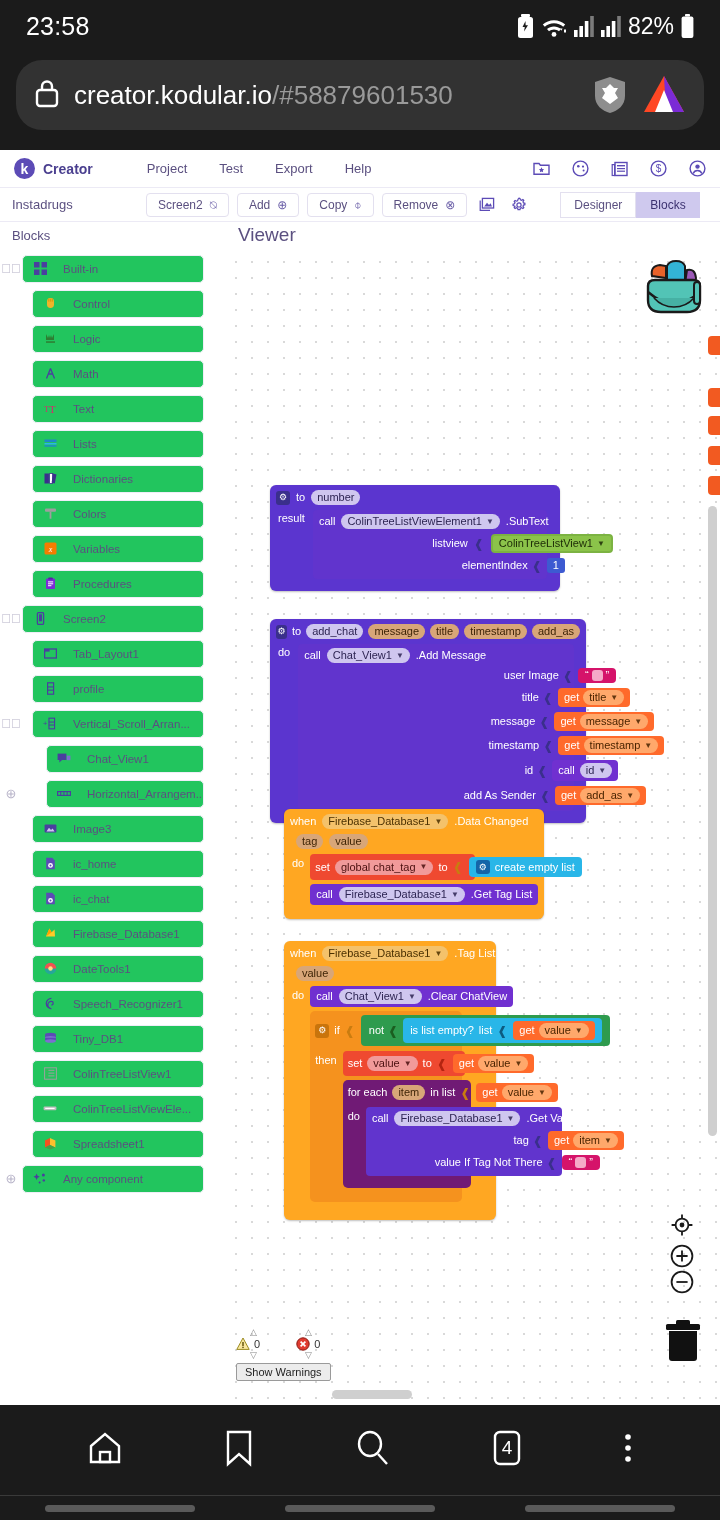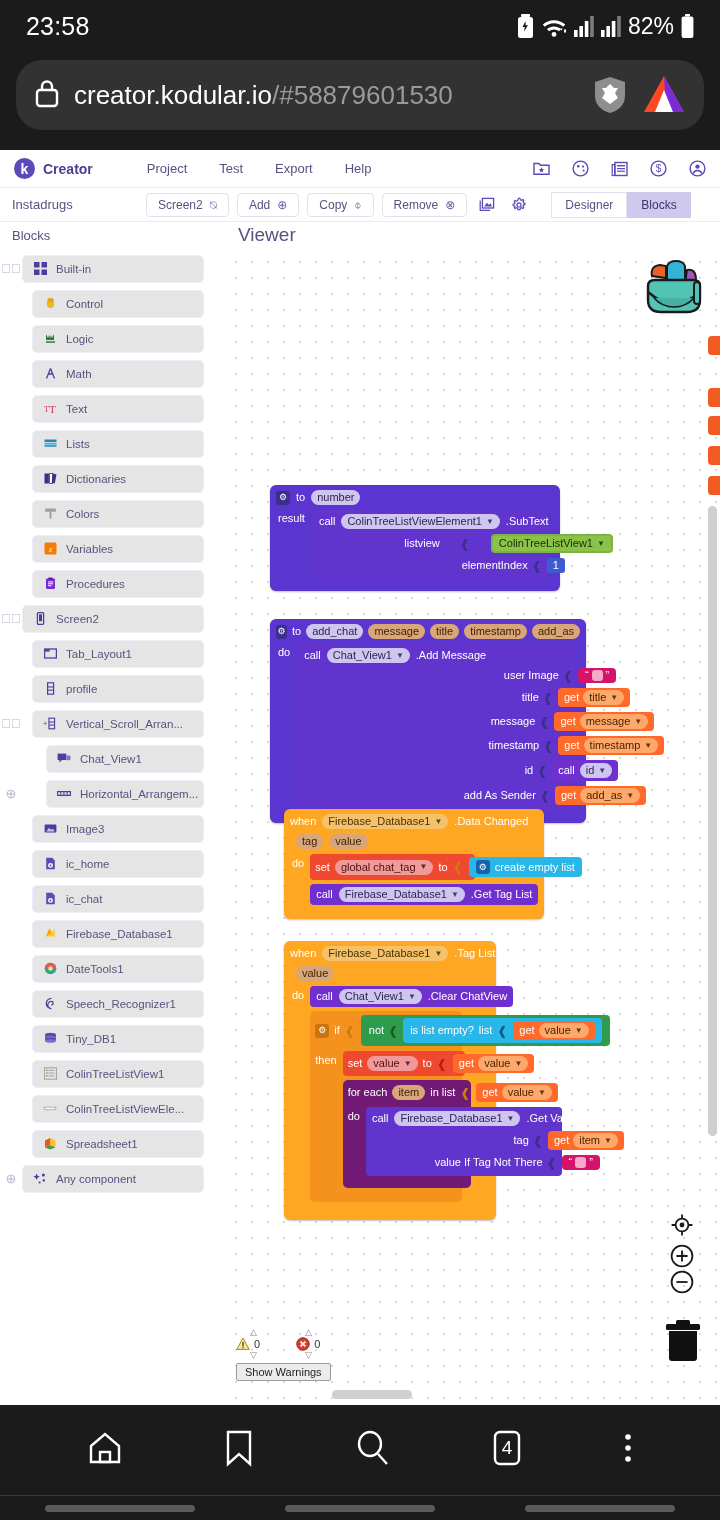--- a/index.html
+++ b/index.html
@@ -63,21 +63,21 @@
   }
   .proj-name{ font-size:13px; color:#5b5080; min-width:126px; }
   .tbtn{
     border:1px solid #e3e0ef; border-radius:4px; height:24px;
     display:flex; align-items:center; gap:7px; padding:0 11px;
     font-size:12px; color:#5b5080; background:#fff; white-space:nowrap;
   }
   .tbtn .gly{ font-size:12px; line-height:1; color:#6b5fa8; }
   .ticon{ width:24px;height:24px;display:flex;align-items:center;justify-content:center; }
   .ticon svg{ display:block; }
-  .seg{ display:flex; margin-left:12px; }
+  .seg{ display:flex; margin-left:21px; }
   .seg > div{
     height:26px; padding:0 13px; font-size:12px; display:flex; align-items:center;
     border:1px solid #e3e0ef; color:#5b5080;
   }
   .seg .on{ background:#cfc9ee; border-color:#cfc9ee; color:#3c3270; }
 
   
   .klabels{ height:26px; display:flex; align-items:center; background:#fff; }
   .klabels .l1{ width:222px; padding-left:12px; font-size:13px; color:#5b5080; }
   .klabels .l2{ padding-left:16px; font-size:19px; color:#5b5080; }
@@ -87,21 +87,21 @@
 
   
   .sidebar{ width:222px; background:#fff; padding:6px 0 0 0; overflow:hidden; }
   .tree-row{ display:flex; align-items:center; height:29px; margin-bottom:6px; }
   .toggler{
     width:22px; min-width:22px; display:flex; align-items:center; justify-content:center;
     color:#b8b4c9; font-size:13px;
   }
   .tnode{
     flex:1; margin-right:18px; height:28px; border:1px solid #efedf7; border-radius:5px;
-    background:#e5e5e5; display:flex; align-items:center; gap:9px; padding:0 10px;
+    background:#22c55e; display:flex; align-items:center; gap:16px; padding:0 10px;
     font-size:11.5px; color:#5b5080; overflow:hidden; white-space:nowrap;
   }
   .tnode.ind1{ margin-left:10px; }
   .tnode.ind2{ margin-left:24px; }
   .ic{ width:14px;height:14px;min-width:14px;display:flex;align-items:center;justify-content:center; }
   .ic svg{ display:block; }
 
   
   .viewer{
     flex:1; position:relative; background:#fff;
@@ -774,21 +774,21 @@
           <span class="lbl" style="margin:3px 8px 0 2px;">result</span>
           <div class="callblk" style="padding:4px 6px 6px 6px; width:234px;">
             <div class="bRow" style="gap:6px;">
               <span class="lbl">call</span>
               <span class="fld">
                   <span>ColinTreeListViewElement1</span>
                   <span class="caret">▼</span>
                 </span>
               <span class="lbl">.SubText</span>
             </div>
-            <div class="bRow" style="justify-content:flex-end; gap:20px; margin-top:5px;align-items:center;">
+            <div class="bRow" style="justify-content:flex-end; gap:6px; margin-top:5px;align-items:center;">
               <span class="lbl">listview</span>
               <span class="notch">❰</span>
               <span class="greenval" style="margin-right:-72px;">
                   <span>ColinTreeListView1</span>
                   <span class="caret">▼</span>
                 </span>
             </div>
             <div class="bRow" style="justify-content:flex-end; gap:4px; margin-top:5px;">
               <span class="lbl">elementIndex</span>
               <span class="notch">❰</span>

